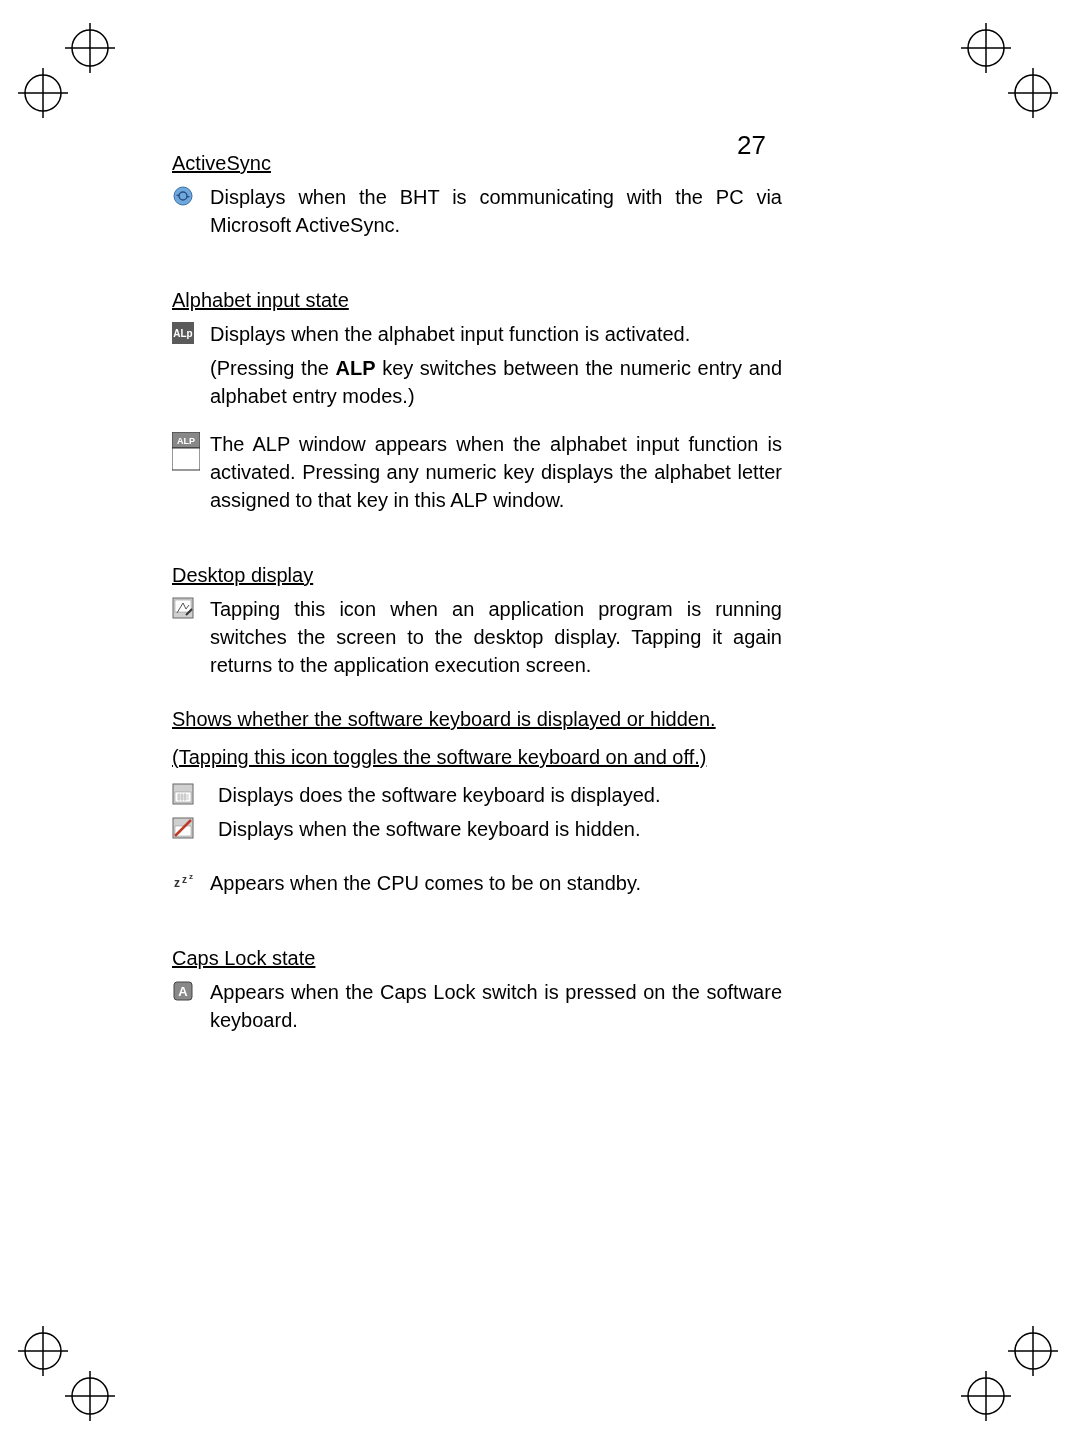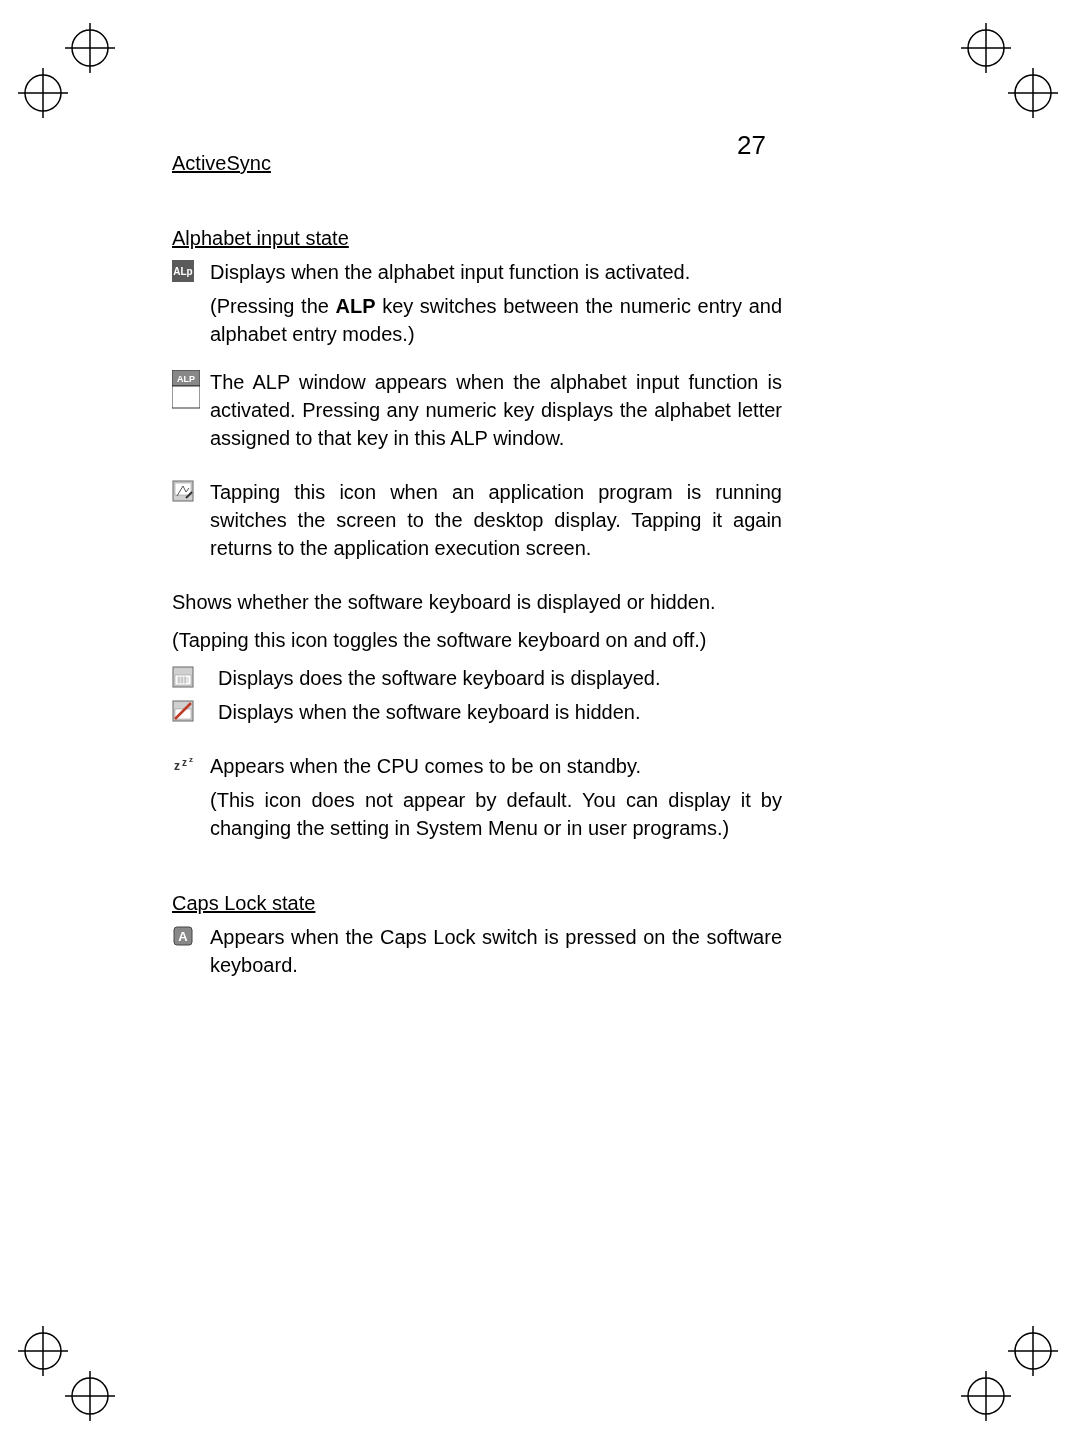--- a/index.html
+++ b/index.html
@@ -57,20 +57,21 @@
     .sub-text {
       margin-left: 38px;
       text-align: justify;
       line-height: 1.4;
       margin-bottom: 6px;
     }
     .plain-text {
       text-align: justify;
       line-height: 1.4;
       margin-bottom: 10px;
+      text-decoration: underline;
     }
     .bold { font-weight: bold; }
     svg.icon { display: block; }
     .spacer { height: 20px; }
     .spacer-sm { height: 14px; }
   </style>
 </head>
 <body>
 
 <svg class="crop-mark" style="left:65px; top:23px;" viewBox="0 0 50 50">
@@ -111,20 +112,32 @@
 <svg class="crop-mark" style="right:65px; bottom:23px;" viewBox="0 0 50 50">
     <circle class="outer" cx="25" cy="25" r="18"></circle>
     <line x1="25" y1="0" x2="25" y2="50"></line>
     <line x1="0" y1="25" x2="50" y2="25"></line>
   </svg>
 
 <div class="content">
   <div class="page-number">27</div>
 
   <div class="section-heading first">ActiveSync</div>
+  <div class="icon-row">
+    <div class="icon-box">
+      <svg class="icon" width="22" height="22" viewBox="0 0 22 22">
+        <circle cx="11" cy="11" r="9" fill="#6fa8dc" stroke="#3a6ea5" stroke-width="1"></circle>
+        <path d="M7 11 A4 4 0 1 1 15 11" fill="none" stroke="#2a5080" stroke-width="1.5"></path>
+        <path d="M15 11 A4 4 0 1 1 7 11" fill="none" stroke="#2a5080" stroke-width="1.5"></path>
+        <polygon points="6,9 8,11 4,11" fill="#2a5080"></polygon>
+        <polygon points="16,13 14,11 18,11" fill="#2a5080"></polygon>
+      </svg>
+    </div>
+    <div class="text">Displays when the BHT is communicating with the PC via Microsoft ActiveSync.</div>
+  </div>
 
   <div class="spacer"></div>
 
   <div class="section-heading">Alphabet input state</div>
   <div class="icon-row">
     <div class="icon-box">
       <svg class="icon" width="22" height="22" viewBox="0 0 22 22">
         <rect x="0" y="0" width="22" height="22" fill="#5a5a5a"></rect>
         <text x="11" y="15" text-anchor="middle" fill="#fff" font-size="10" font-family="Arial" font-weight="bold">ALp</text>
       </svg>
@@ -141,20 +154,21 @@
         <rect x="0" y="0" width="28" height="16" fill="#888" stroke="#333" stroke-width="1"></rect>
         <text x="14" y="12" text-anchor="middle" fill="#fff" font-size="9" font-family="Arial" font-weight="bold">ALP</text>
         <rect x="0" y="16" width="28" height="22" fill="#fff" stroke="#333" stroke-width="1"></rect>
       </svg>
     </div>
     <div class="text">The ALP window appears when the alphabet input function is activated. Pressing any numeric key displays the alphabet letter assigned to that key in this ALP window.</div>
   </div>
 
   <div class="spacer"></div>
 
+  <div class="section-heading">Desktop display</div>
   <div class="icon-row">
     <div class="icon-box">
       <svg class="icon" width="22" height="22" viewBox="0 0 22 22">
         <rect x="1" y="1" width="20" height="20" fill="#d0d0d0" stroke="#666" stroke-width="1"></rect>
         <rect x="3" y="3" width="16" height="12" fill="#fff" stroke="#888" stroke-width="0.5"></rect>
         <path d="M5 16 L11 6 L14 12 L17 8" fill="none" stroke="#555" stroke-width="1"></path>
         <line x1="14" y1="18" x2="20" y2="12" stroke="#333" stroke-width="2"></line>
       </svg>
     </div>
     <div class="text">Tapping this icon when an application program is running switches the screen to the desktop display. Tapping it again returns to the application execution screen.</div>
@@ -195,21 +209,20 @@
   <div class="icon-row">
     <div class="icon-box">
       <svg class="icon" width="24" height="20" viewBox="0 0 24 20">
         <text x="2" y="16" font-size="12" font-family="Arial" font-weight="bold" fill="#333">z</text>
         <text x="10" y="12" font-size="10" font-family="Arial" font-weight="bold" fill="#333">z</text>
         <text x="17" y="8" font-size="8" font-family="Arial" font-weight="bold" fill="#333">z</text>
       </svg>
     </div>
     <div class="text">Appears when the CPU comes to be on standby.</div>
   </div>
-  <div class="sub-text">(This icon does not appear by default. You can display it by changing the setting in System Menu or in user programs.)</div>
 
   <div class="spacer"></div>
 
   <div class="section-heading">Caps Lock state</div>
   <div class="icon-row">
     <div class="icon-box">
       <svg class="icon" width="22" height="22" viewBox="0 0 22 22">
         <rect x="2" y="2" width="18" height="18" rx="3" fill="#888" stroke="#444" stroke-width="1"></rect>
         <text x="11" y="16" text-anchor="middle" fill="#fff" font-size="13" font-family="Arial" font-weight="bold">A</text>
       </svg>

